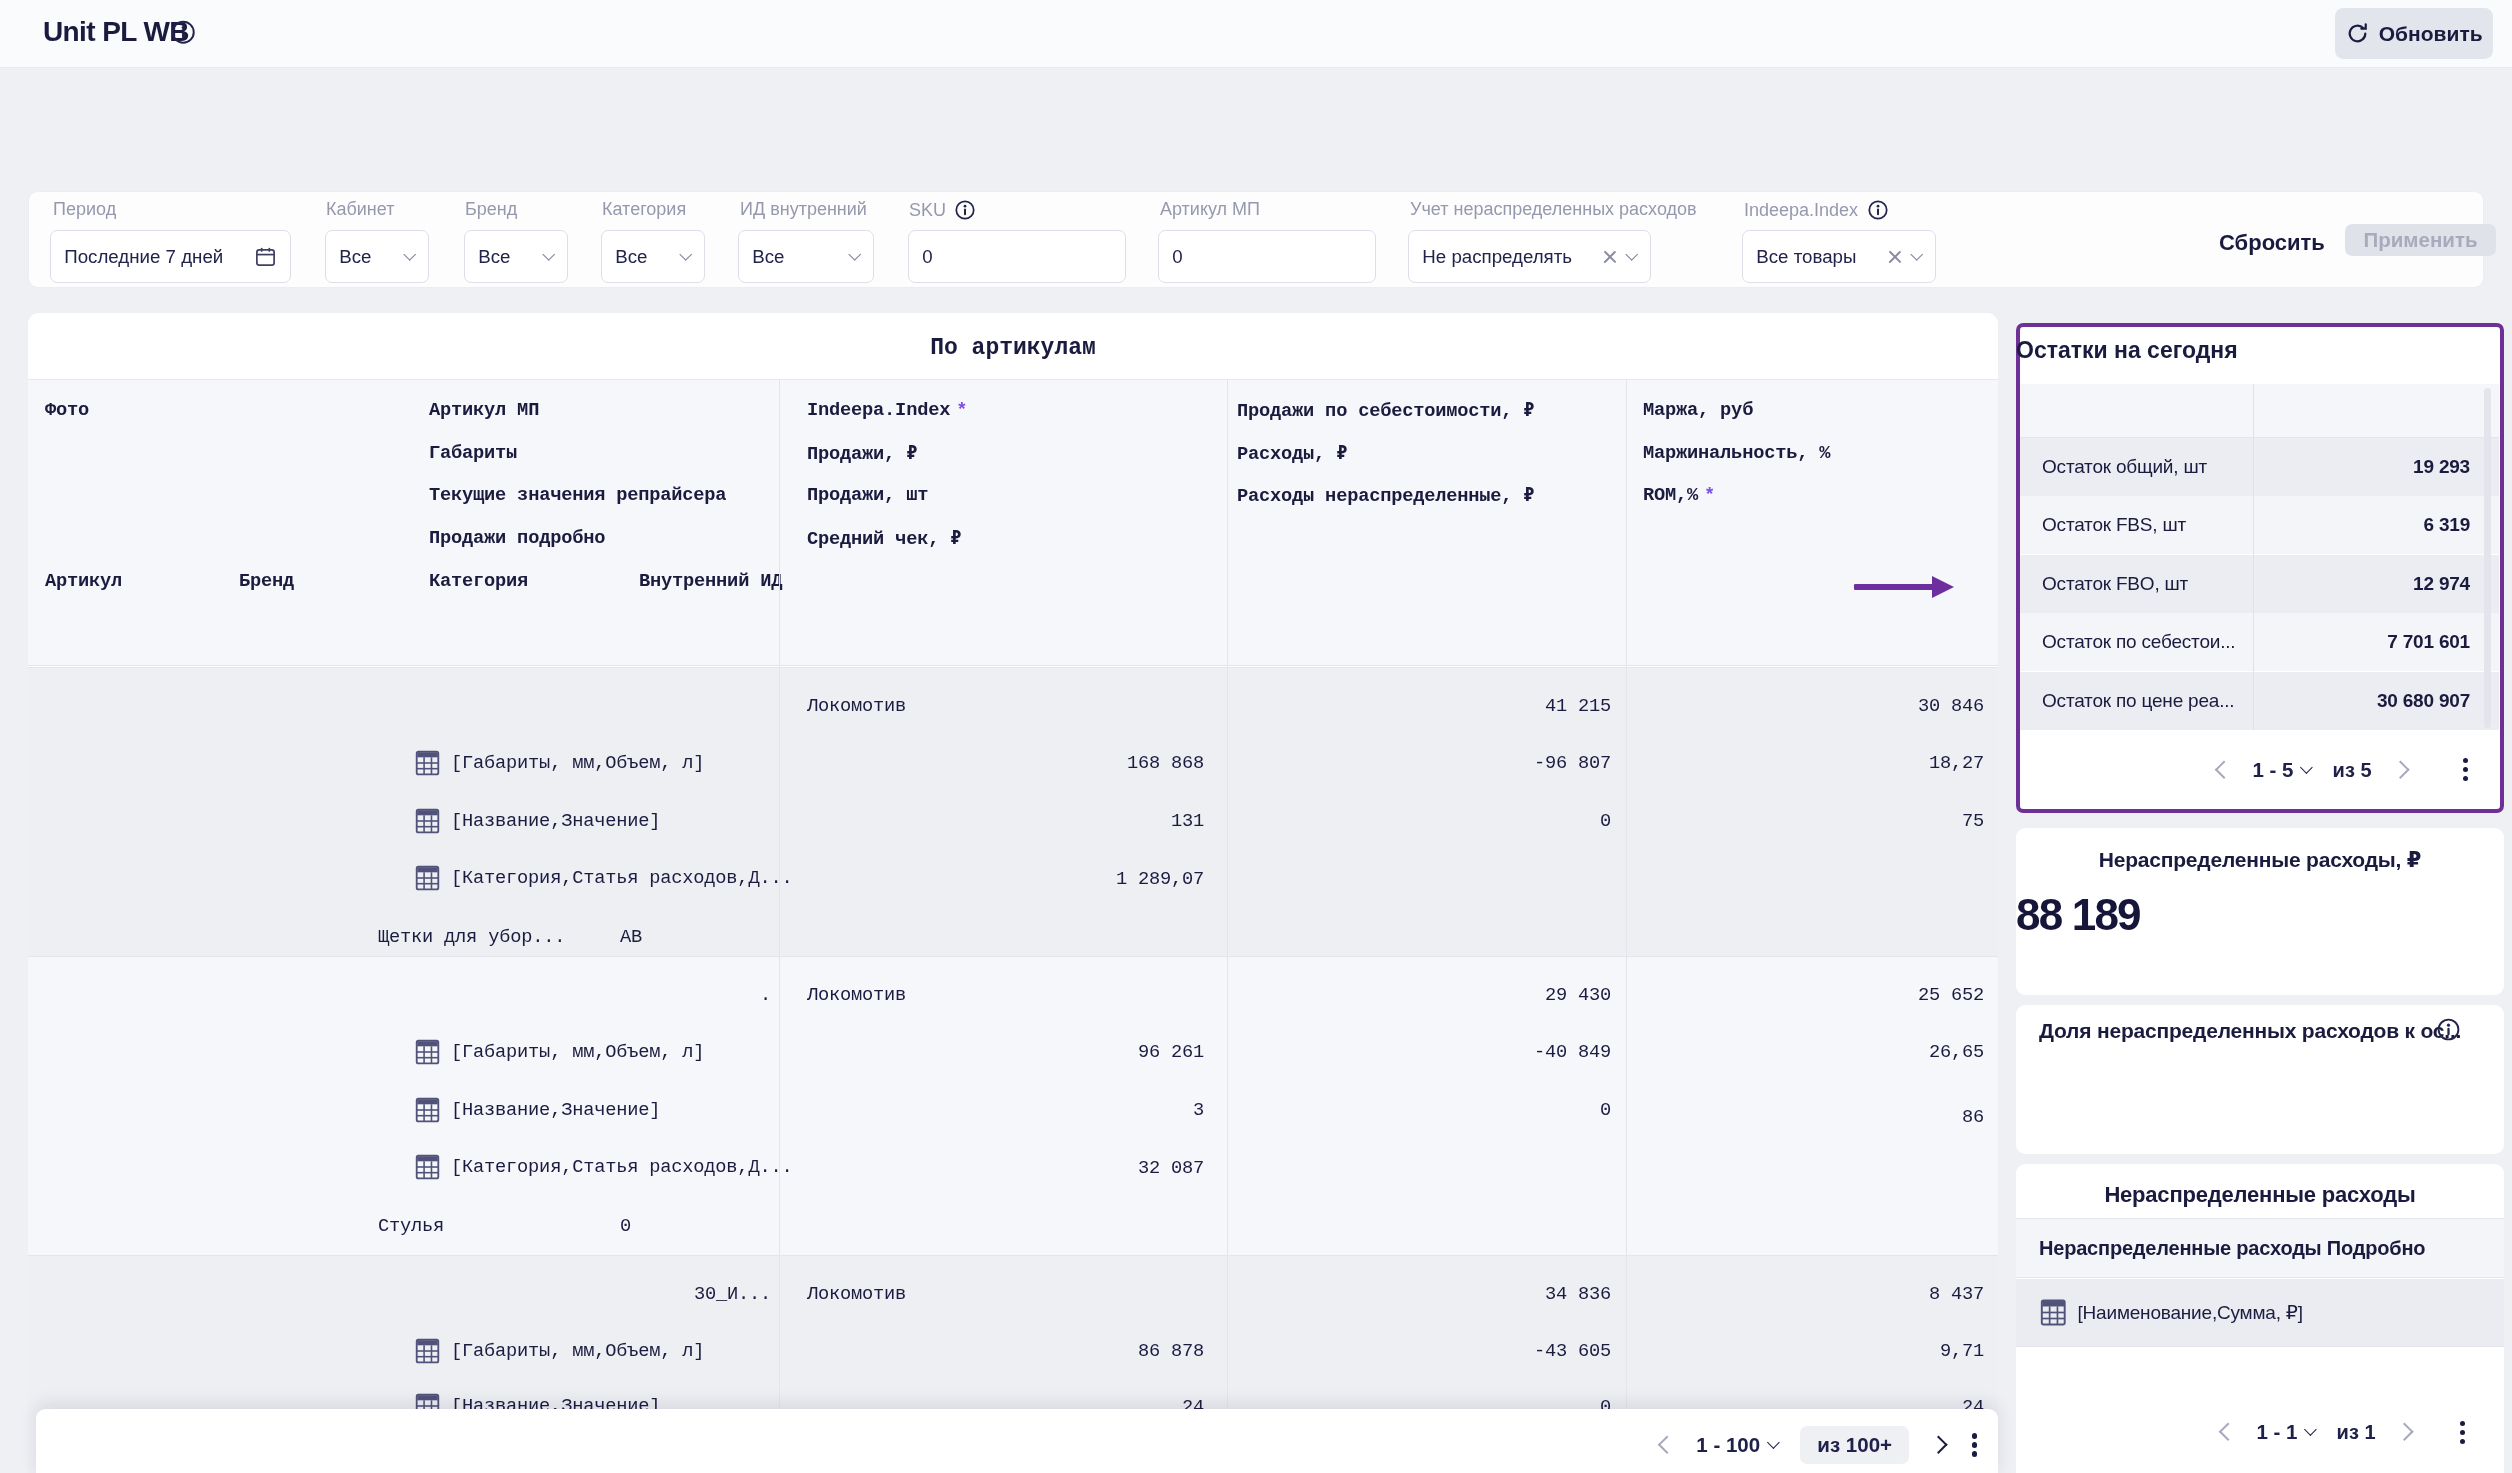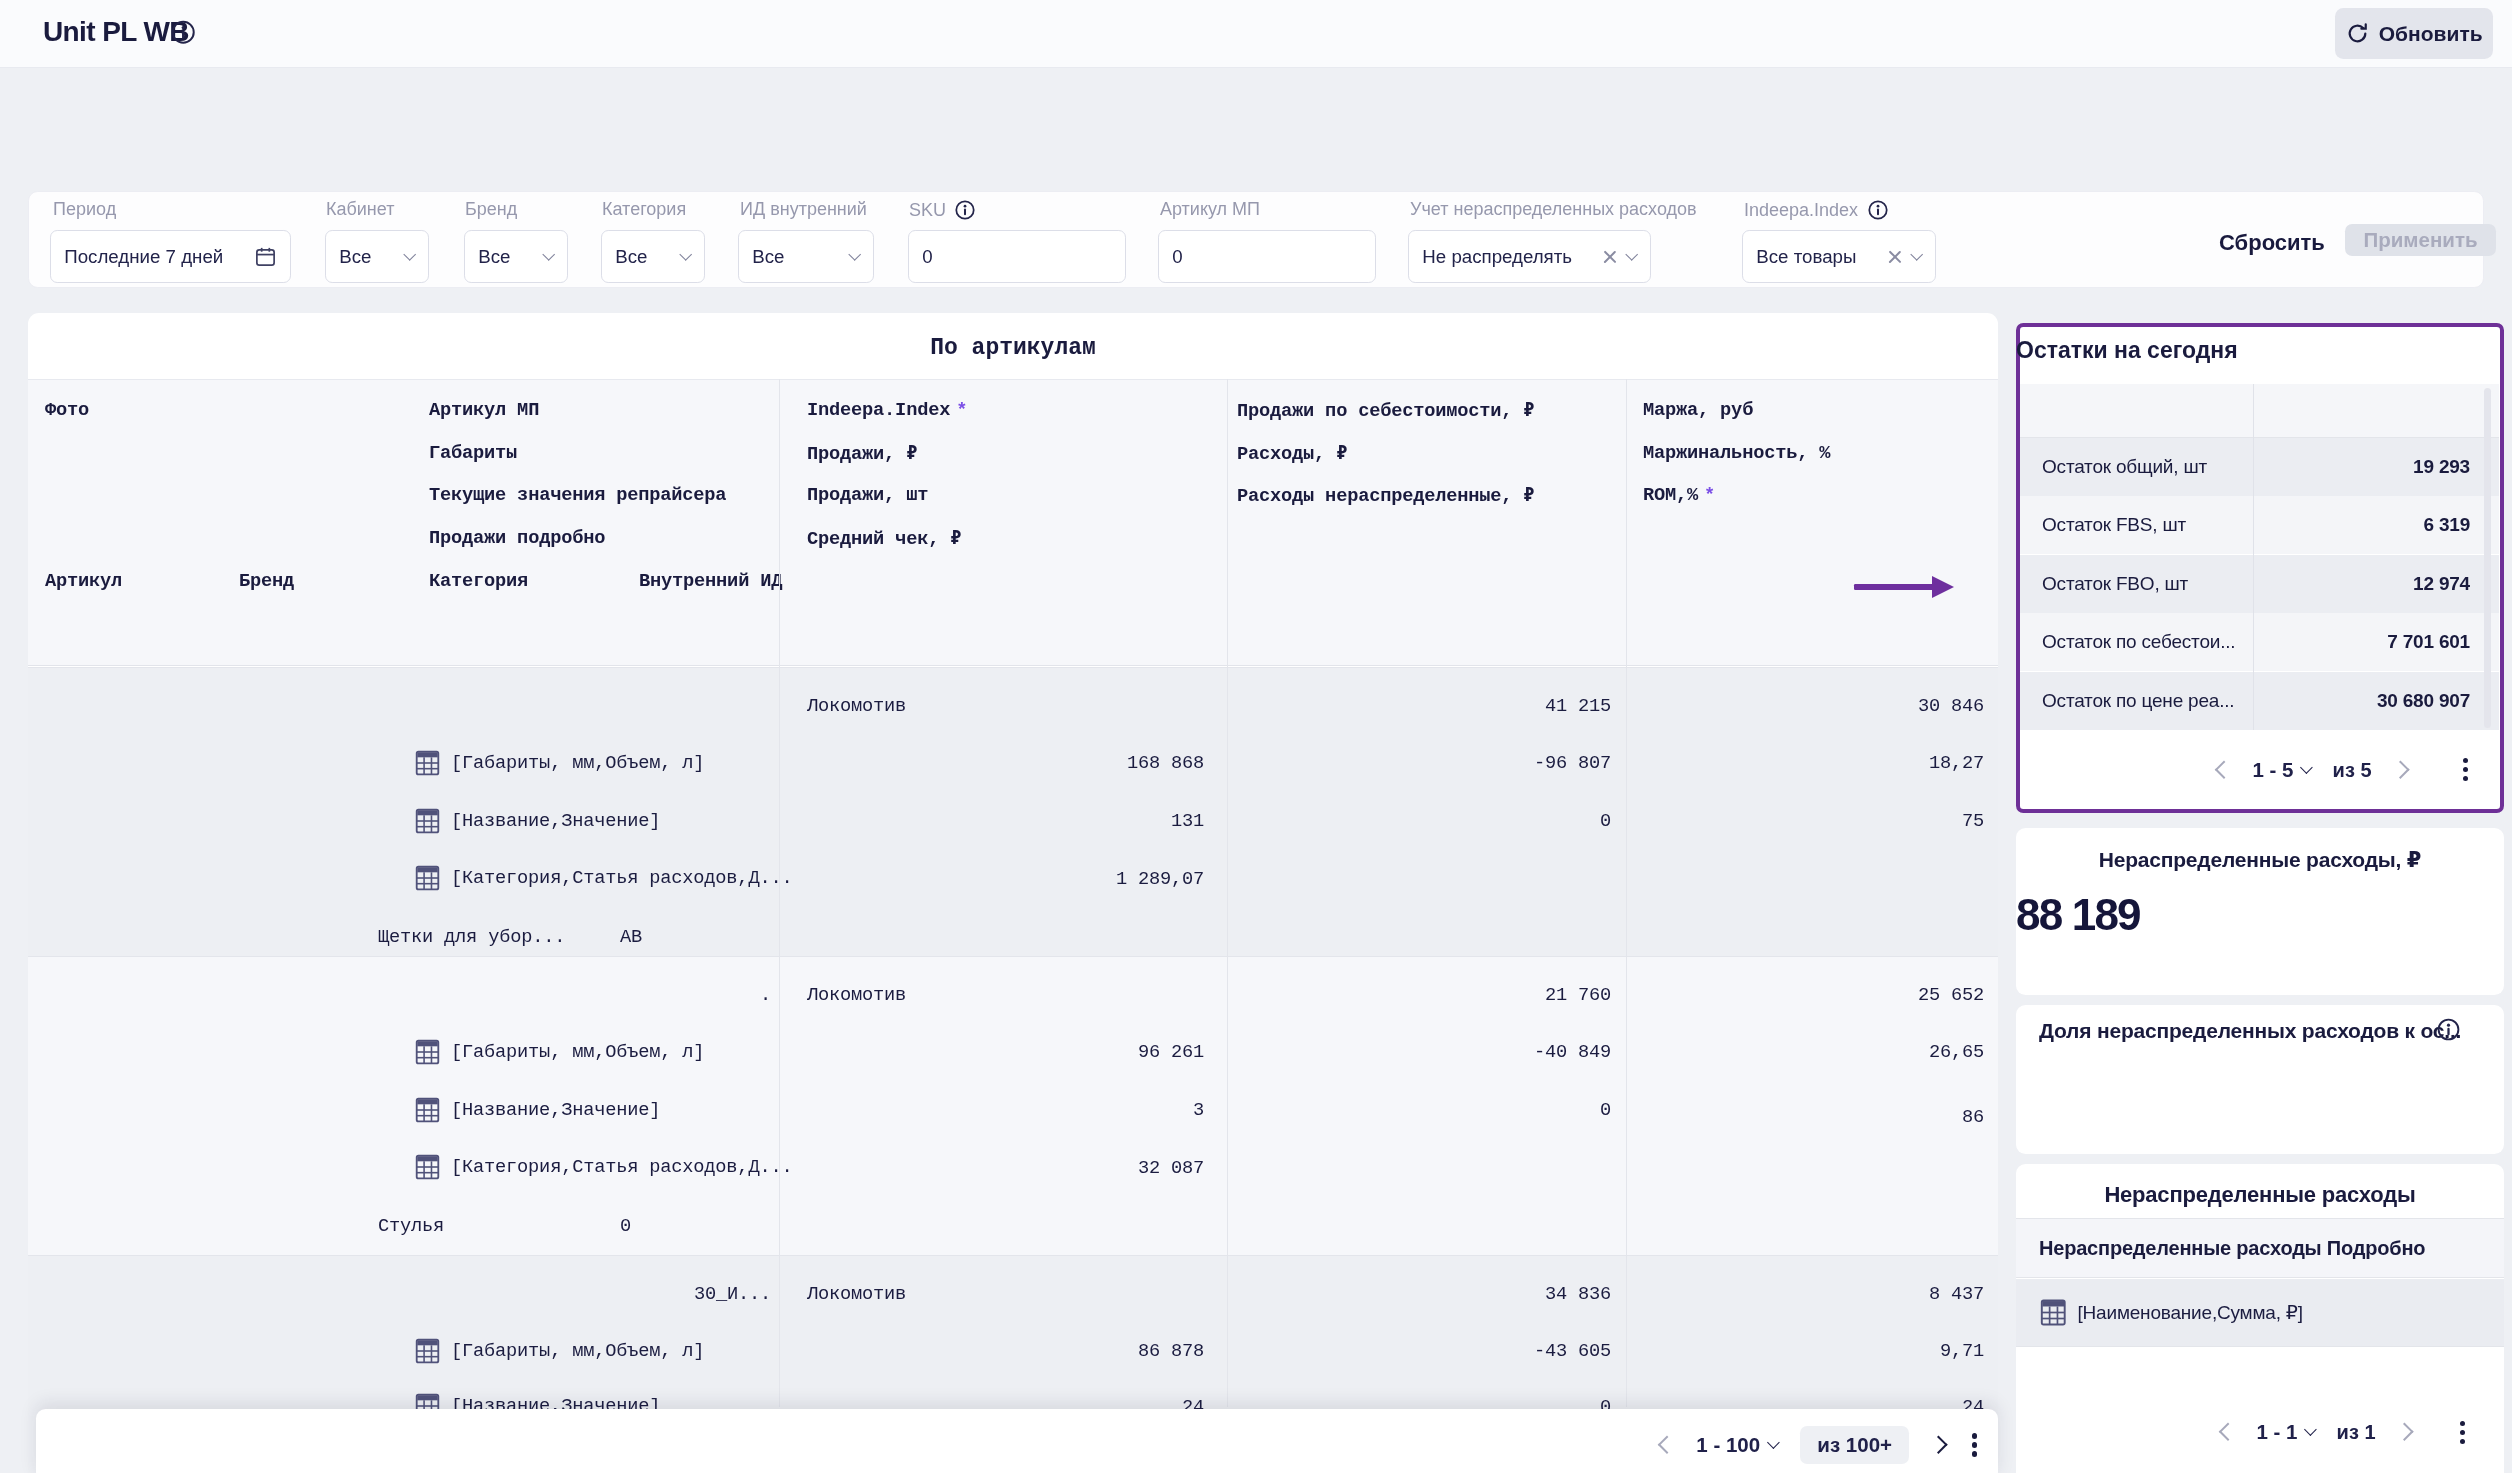--- a/index.html
+++ b/index.html
@@ -258,21 +258,21 @@
       </div>
       <div class="abs cell rnum" style="right:794px;top:200px;">1 289,07</div>
 
       <div class="abs cell" style="left:350px;top:258px;">Щетки для убор...</div>
       <div class="abs cell" style="left:592px;top:258px;">АВ</div>
     </div>
 
     <div class="abs grp" style="top:643px;height:299px;background:#f6f7fa;">
       <div class="abs cell rnum" style="left:542px;top:26.5px;width:201px;">.</div>
       <div class="abs cell" style="left:779px;top:26.5px;">Локомотив</div>
-      <div class="abs cell rnum" style="right:387px;top:26.5px;">21 760</div>
+      <div class="abs cell rnum" style="right:387px;top:26.5px;">29 430</div>
       <div class="abs cell rnum" style="right:14px;top:26.5px;">25 652</div>
 
       <div class="abs cell linkrow" style="left:387px;top:81px;">
         <svg viewBox="0 0 22 24" width="25" height="28">
             <rect x="1.5" y="2" width="19" height="20" rx="1.5" fill="none" stroke="#50527a" stroke-width="1.6"></rect>
             <rect x="2" y="2.5" width="18" height="4.5" fill="#50527a"></rect>
             <line x1="1.5" y1="12" x2="20.5" y2="12" stroke="#50527a" stroke-width="1.4"></line>
             <line x1="1.5" y1="17" x2="20.5" y2="17" stroke="#50527a" stroke-width="1.4"></line>
             <line x1="8" y1="7" x2="8" y2="22" stroke="#50527a" stroke-width="1.4"></line>
             <line x1="14.5" y1="7" x2="14.5" y2="22" stroke="#50527a" stroke-width="1.4"></line>

